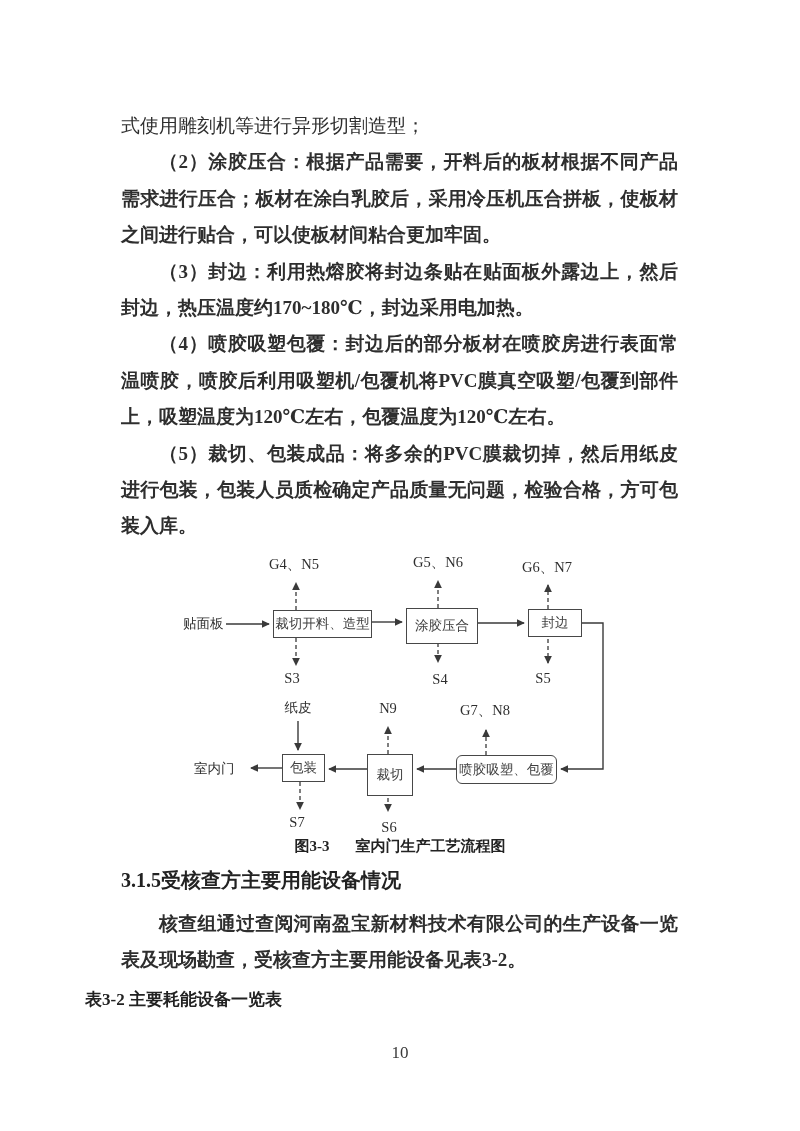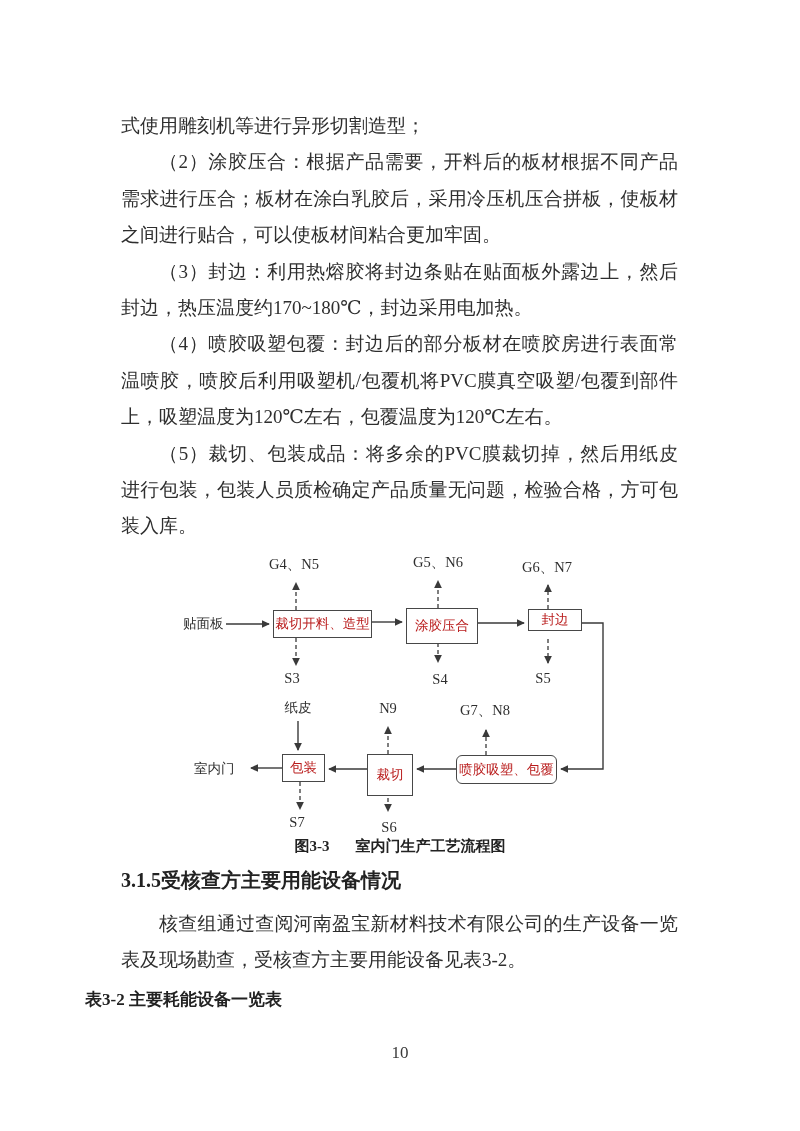--- a/index.html
+++ b/index.html
@@ -10,21 +10,21 @@
     color:#2e2e2e;
   }
   
   .text-block { position:absolute; left:121px; width:557px; }
   .tb1 { top:91px; }
   .tb2 { top:845px; }
   .text-block p {
     margin:0; font-size:19px; line-height:36.4px;
     text-align:justify; text-justify:inter-ideograph;
   }
-  p.indent { text-indent:2em; }
+  p.indent { text-indent:2em;font-weight:bold; }
   .section-heading {
     margin:0; font-size:20px; font-weight:bold; line-height:36px;
     color:#222;
   }
   .tb2 p.indent { margin-top:8px; }
   .table-caption {
     margin-top:7px; position:relative; left:-36px;
     font-weight:bold; font-size:17px; line-height:28px;
     color:#222;
   }
@@ -32,33 +32,33 @@
     position:absolute; top:1026px; left:0; width:100%;
     text-align:center; font-size:17px; color:#3a3a3a;
   }
   
   .diagram { position:absolute; left:150px; top:532px; width:500px; height:320px; }
   .diagram svg.wires { position:absolute; left:0; top:0; }
   .dbox {
     position:absolute; box-sizing:border-box;
     border:1.5px solid #474747; background:#fff;
     display:flex; align-items:center; justify-content:center;
-    font-size:13.5px; white-space:nowrap; color:#b91c1c;
+    font-size:13.5px; white-space:nowrap; color:#404040;
   }
   .dlabel { position:absolute; font-size:13.5px; white-space:nowrap; color:#2e2e2e; }
   .dlabel.lat { font-size:14.5px;font-family:Liberation Serif, serif; }
   .ctr { transform:translateX(-50%); }
   .diagram-caption {
     position:absolute; top:288px; left:0; width:100%;
     text-align:center; font-weight:bold; font-size:15px; color:#222;
   }
   .cap-gap { display:inline-block; width:26px; }
   .box-cut   { left:123px; top:61px;  width:99px;  height:28px; }
   .box-glue  { left:256px; top:59px;  width:72px;  height:36px; }
-  .box-edge  { left:378px; top:60px;  width:54px;  height:22px; }
+  .box-edge  { left:378px; top:60px;  width:54px;  height:28px; }
   .box-spray { left:306px; top:206px; width:101px; height:29px;border-radius:6px; }
   .box-trim  { left:217px; top:205px; width:46px;  height:42px; }
   .box-pack  { left:132px; top:205px; width:43px;  height:28px; }
 </style>
 </head>
 <body>
 
 <div class="page">
 
   <div class="text-block tb1">

